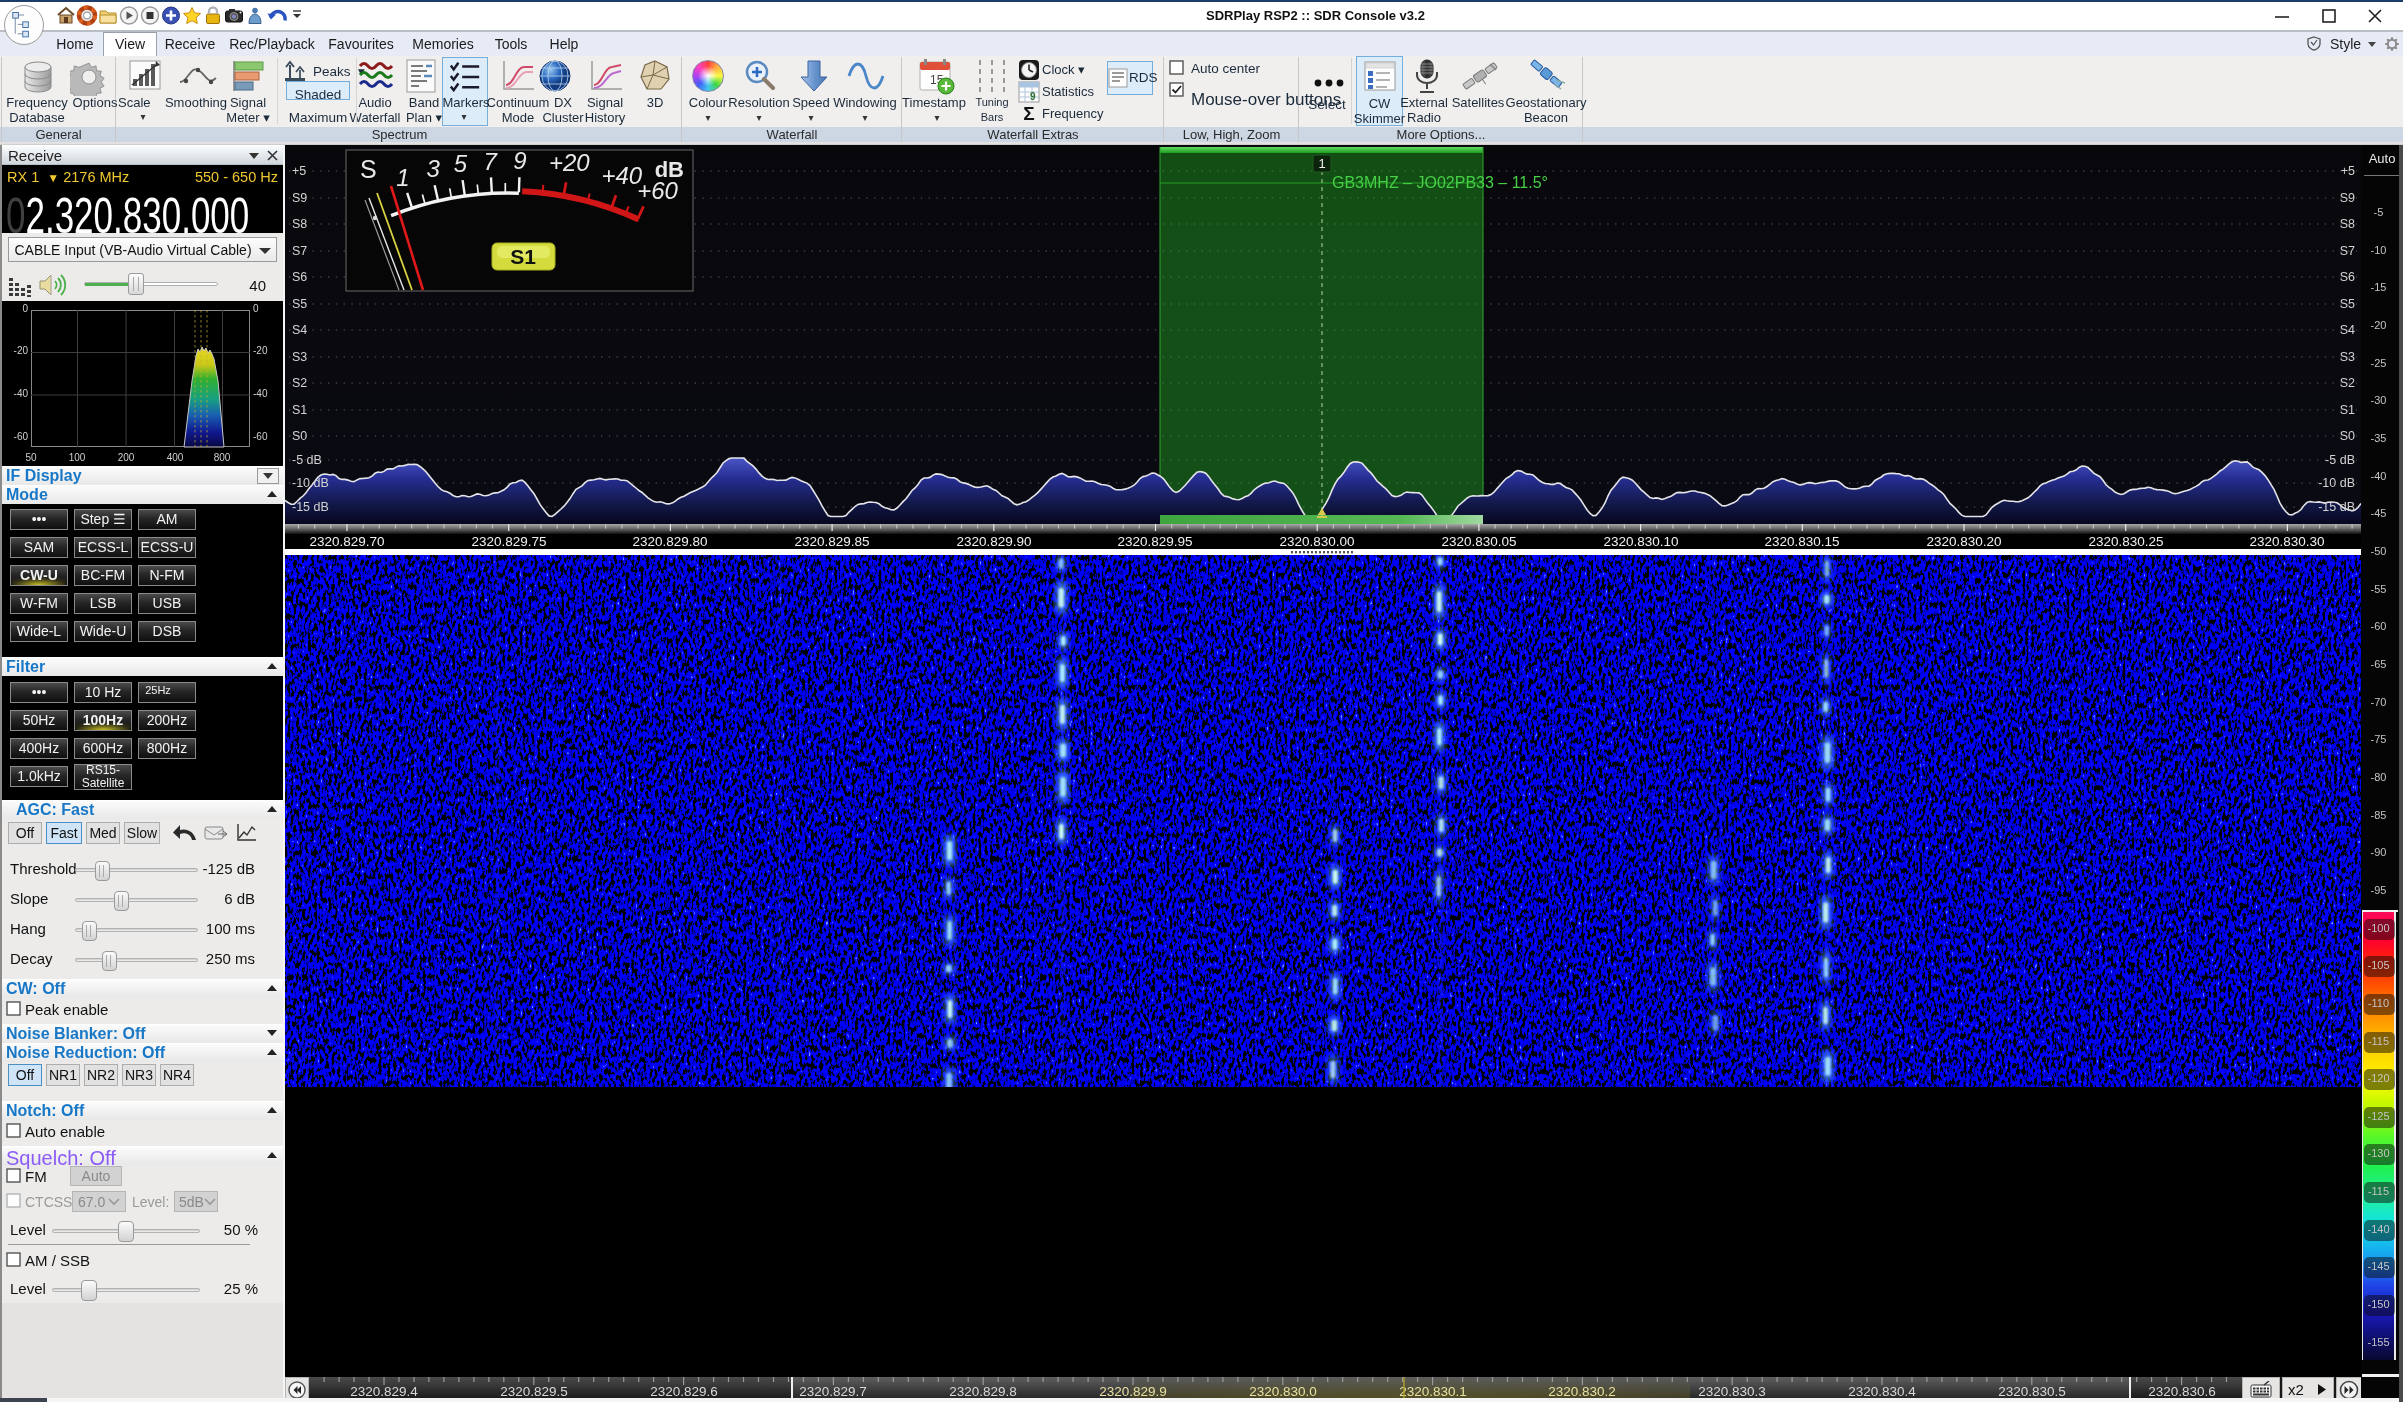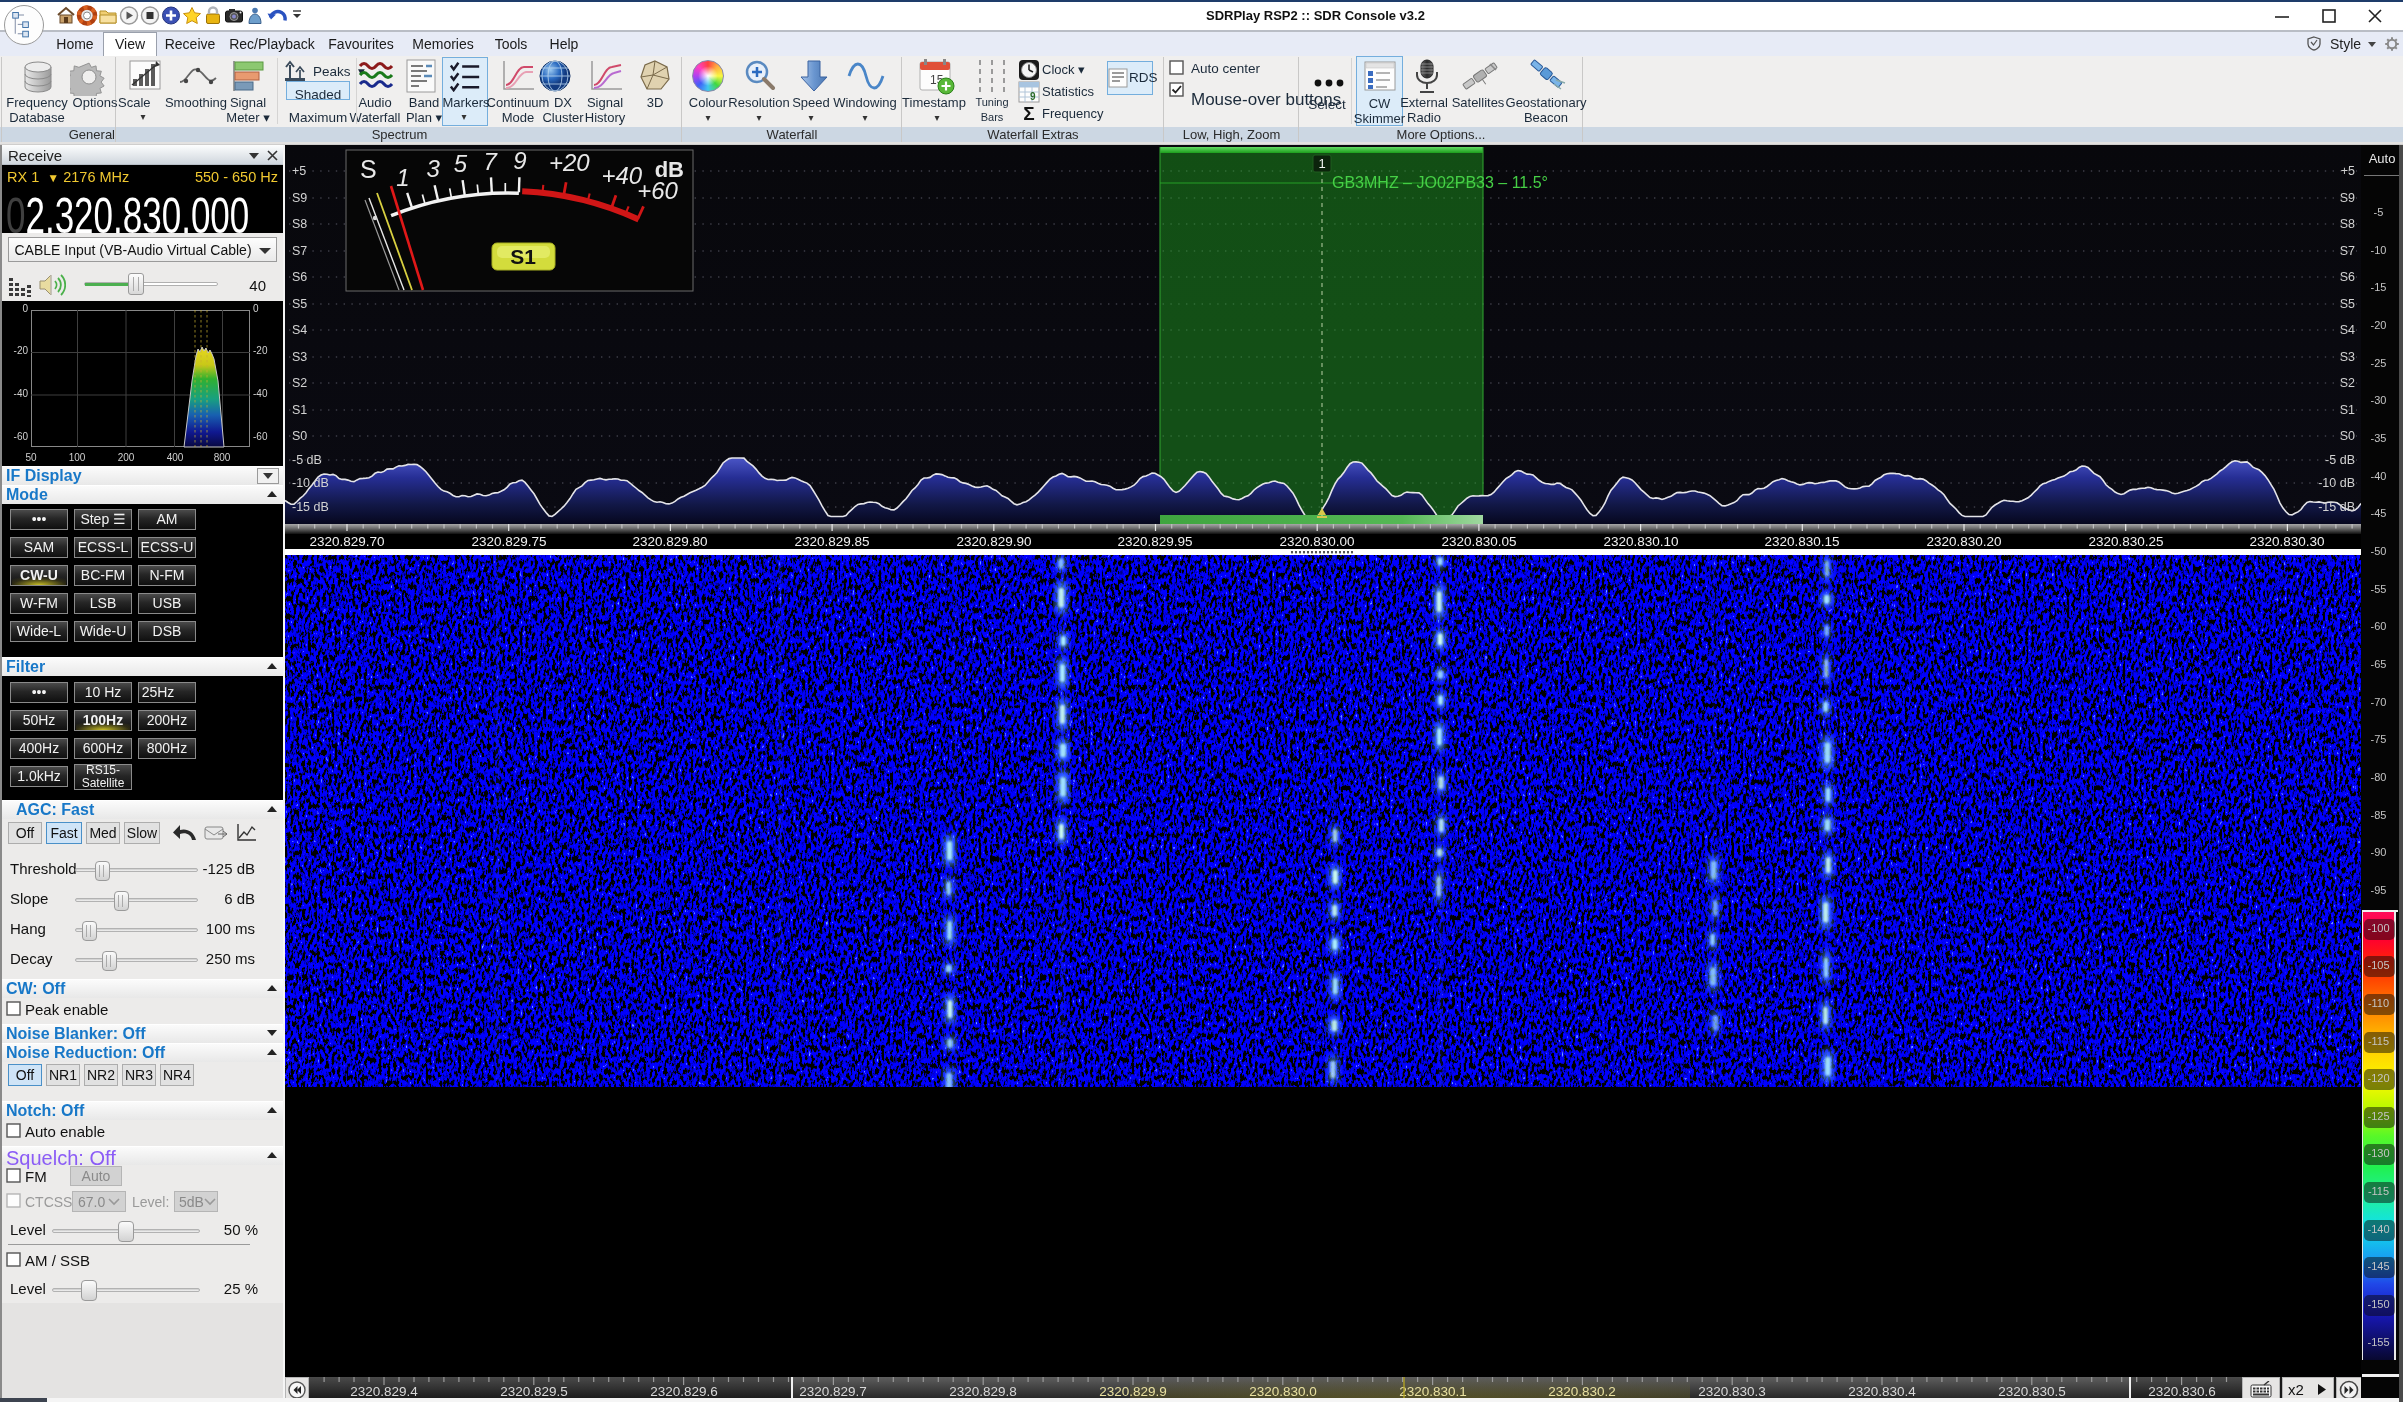--- a/index.html
+++ b/index.html
@@ -114,21 +114,21 @@
         <g stroke="#8a8a8a" stroke-width="2">
 <path d="M8 1.2 v2.4 M8 12.4 v2.4 M1.2 8 h2.4 M12.4 8 h2.4 M3.2 3.2 l1.7 1.7 M11.1 11.1 l1.7 1.7 M12.8 3.2 l-1.7 1.7 M4.9 11.1 l-1.7 1.7"></path>
         </g>
       </g>
 </svg>
 <div class="abs" style="left:2330px;top:36px;font-size:14px;color:#222;">Style</div>
 <div class="abs" style="left:0;top:56px;width:2403px;height:71px;background:#f0efee;"></div>
 <div class="abs" style="left:0;top:127px;width:2403px;height:15px;background:#ccd7e3;"></div>
 <div class="abs" style="left:0;top:142px;width:2403px;height:3px;background:#e3e2e1;border-bottom:1px solid #cfcecd;"></div>
 <div class="abs" style="left:115px;top:57px;width:1px;height:85px;background:#c9c8c7;"></div>
-<div class="abs" style="left:2px;top:127px;width:113px;height:15px;font-size:13px;color:#2b2b2b;text-align:right;line-height:15px;">General</div>
+<div class="abs" style="left:2px;top:127px;width:113px;height:15px;font-size:13px;color:#2b2b2b;text-align:center;line-height:15px;">General</div>
 <div class="abs" style="left:681px;top:57px;width:1px;height:85px;background:#c9c8c7;"></div>
 <div class="abs" style="left:118px;top:127px;width:563px;height:15px;font-size:13px;color:#2b2b2b;text-align:center;line-height:15px;">Spectrum</div>
 <div class="abs" style="left:901px;top:57px;width:1px;height:85px;background:#c9c8c7;"></div>
 <div class="abs" style="left:683px;top:127px;width:218px;height:15px;font-size:13px;color:#2b2b2b;text-align:center;line-height:15px;">Waterfall</div>
 <div class="abs" style="left:1163px;top:57px;width:1px;height:85px;background:#c9c8c7;"></div>
 <div class="abs" style="left:903px;top:127px;width:260px;height:15px;font-size:13px;color:#2b2b2b;text-align:center;line-height:15px;">Waterfall Extras</div>
 <div class="abs" style="left:1298px;top:57px;width:1px;height:85px;background:#c9c8c7;"></div>
 <div class="abs" style="left:1165px;top:127px;width:133px;height:15px;font-size:13px;color:#2b2b2b;text-align:center;line-height:15px;">Low, High, Zoom</div>
 <div class="abs" style="left:1582px;top:57px;width:1px;height:85px;background:#c9c8c7;"></div>
 <div class="abs" style="left:1300px;top:127px;width:282px;height:15px;font-size:13px;color:#2b2b2b;text-align:center;line-height:15px;">More Options...</div>
@@ -532,21 +532,21 @@
     <div class="abs" style="left:6px;top:658px;font-size:16px;font-weight:bold;color:#1878c8;">Filter</div>
     <svg class="abs" style="left:266px;top:662px;" width="12" height="8">
       <path d="M1 7 l5 -6 5 6 z" fill="#222"></path>
     </svg>
 <div class="abs" style="left:2px;top:676px;width:281px;height:124px;background:#000;"></div>
 <div class="abs" style="left:10px;top:682px;width:58px;height:21px;background:linear-gradient(#4a4a4a,#262626 45%,#0f0f0f);border:1px solid #8a8a8a;"></div>
     <div class="abs" style="left:10px;top:684px;width:58px;text-align:center;font-size:14px;font-weight:normal;color:#f2f2f2;">•••</div>
 <div class="abs" style="left:74px;top:682px;width:58px;height:21px;background:linear-gradient(#4a4a4a,#262626 45%,#0f0f0f);border:1px solid #8a8a8a;"></div>
     <div class="abs" style="left:74px;top:684px;width:58px;text-align:center;font-size:14px;font-weight:normal;color:#f2f2f2;">10 Hz</div>
 <div class="abs" style="left:138px;top:682px;width:58px;height:21px;background:linear-gradient(#4a4a4a,#262626 45%,#0f0f0f);border:1px solid #8a8a8a;"></div>
-    <div class="abs" style="left:138px;top:684px;width:40px;text-align:center;font-size:14px;font-weight:normal;color:#f2f2f2;">25Hz</div>
+    <div class="abs" style="left:138px;top:684px;width:40px;text-align:center;font-size:11px;font-weight:normal;color:#f2f2f2;">25Hz</div>
 <div class="abs" style="left:10px;top:710px;width:58px;height:21px;background:linear-gradient(#4a4a4a,#262626 45%,#0f0f0f);border:1px solid #8a8a8a;"></div>
     <div class="abs" style="left:10px;top:712px;width:58px;text-align:center;font-size:14px;font-weight:normal;color:#f2f2f2;">50Hz</div>
 <div class="abs" style="left:74px;top:710px;width:58px;height:21px;background:linear-gradient(#4a4a4a,#262626 45%,#0f0f0f);border:1px solid #8a8a8a;"></div>
     <div class="abs" style="left:76px;top:721px;width:54px;height:9px;background:radial-gradient(ellipse 70% 100% at 50% 100%, rgba(210,200,40,0.95), rgba(120,110,20,0.25) 70%, transparent);"></div>
     <div class="abs" style="left:74px;top:712px;width:58px;text-align:center;font-size:14px;font-weight:bold;color:#f2f2f2;">100Hz</div>
 <div class="abs" style="left:138px;top:710px;width:58px;height:21px;background:linear-gradient(#4a4a4a,#262626 45%,#0f0f0f);border:1px solid #8a8a8a;"></div>
     <div class="abs" style="left:138px;top:712px;width:58px;text-align:center;font-size:14px;font-weight:normal;color:#f2f2f2;">200Hz</div>
 <div class="abs" style="left:10px;top:738px;width:58px;height:21px;background:linear-gradient(#4a4a4a,#262626 45%,#0f0f0f);border:1px solid #8a8a8a;"></div>
     <div class="abs" style="left:10px;top:740px;width:58px;text-align:center;font-size:14px;font-weight:normal;color:#f2f2f2;">400Hz</div>
 <div class="abs" style="left:74px;top:738px;width:58px;height:21px;background:linear-gradient(#4a4a4a,#262626 45%,#0f0f0f);border:1px solid #8a8a8a;"></div>

